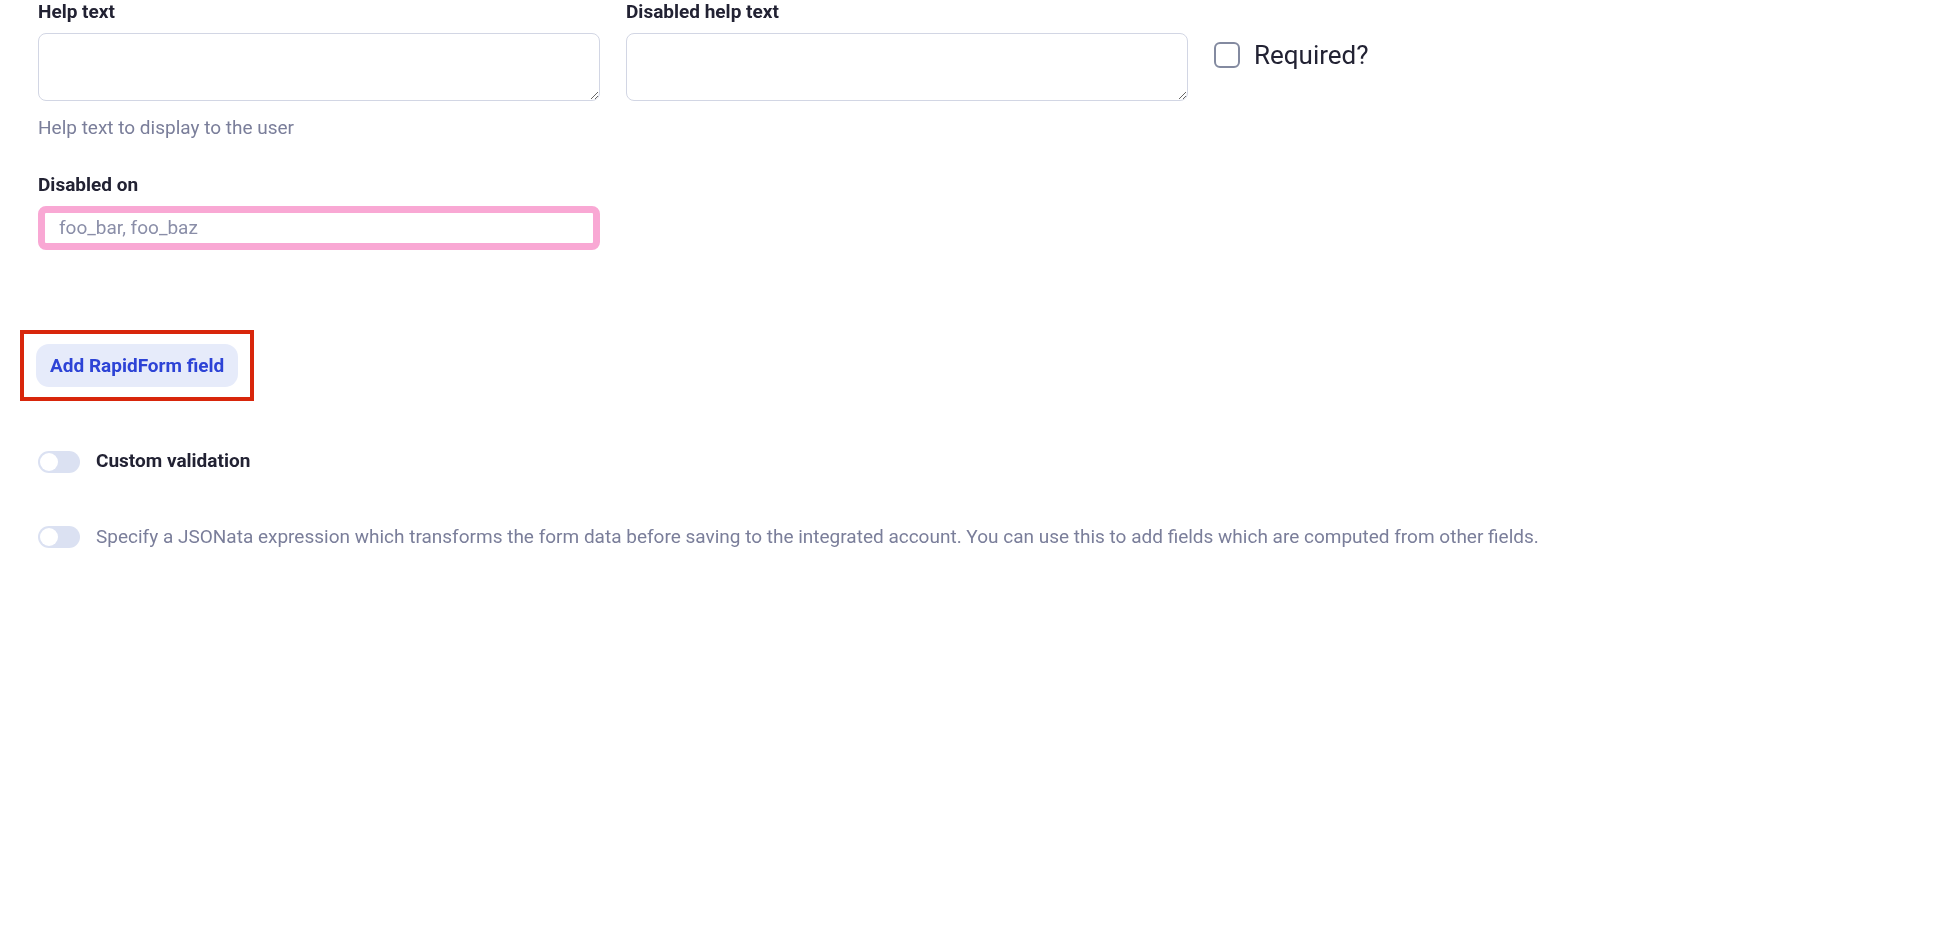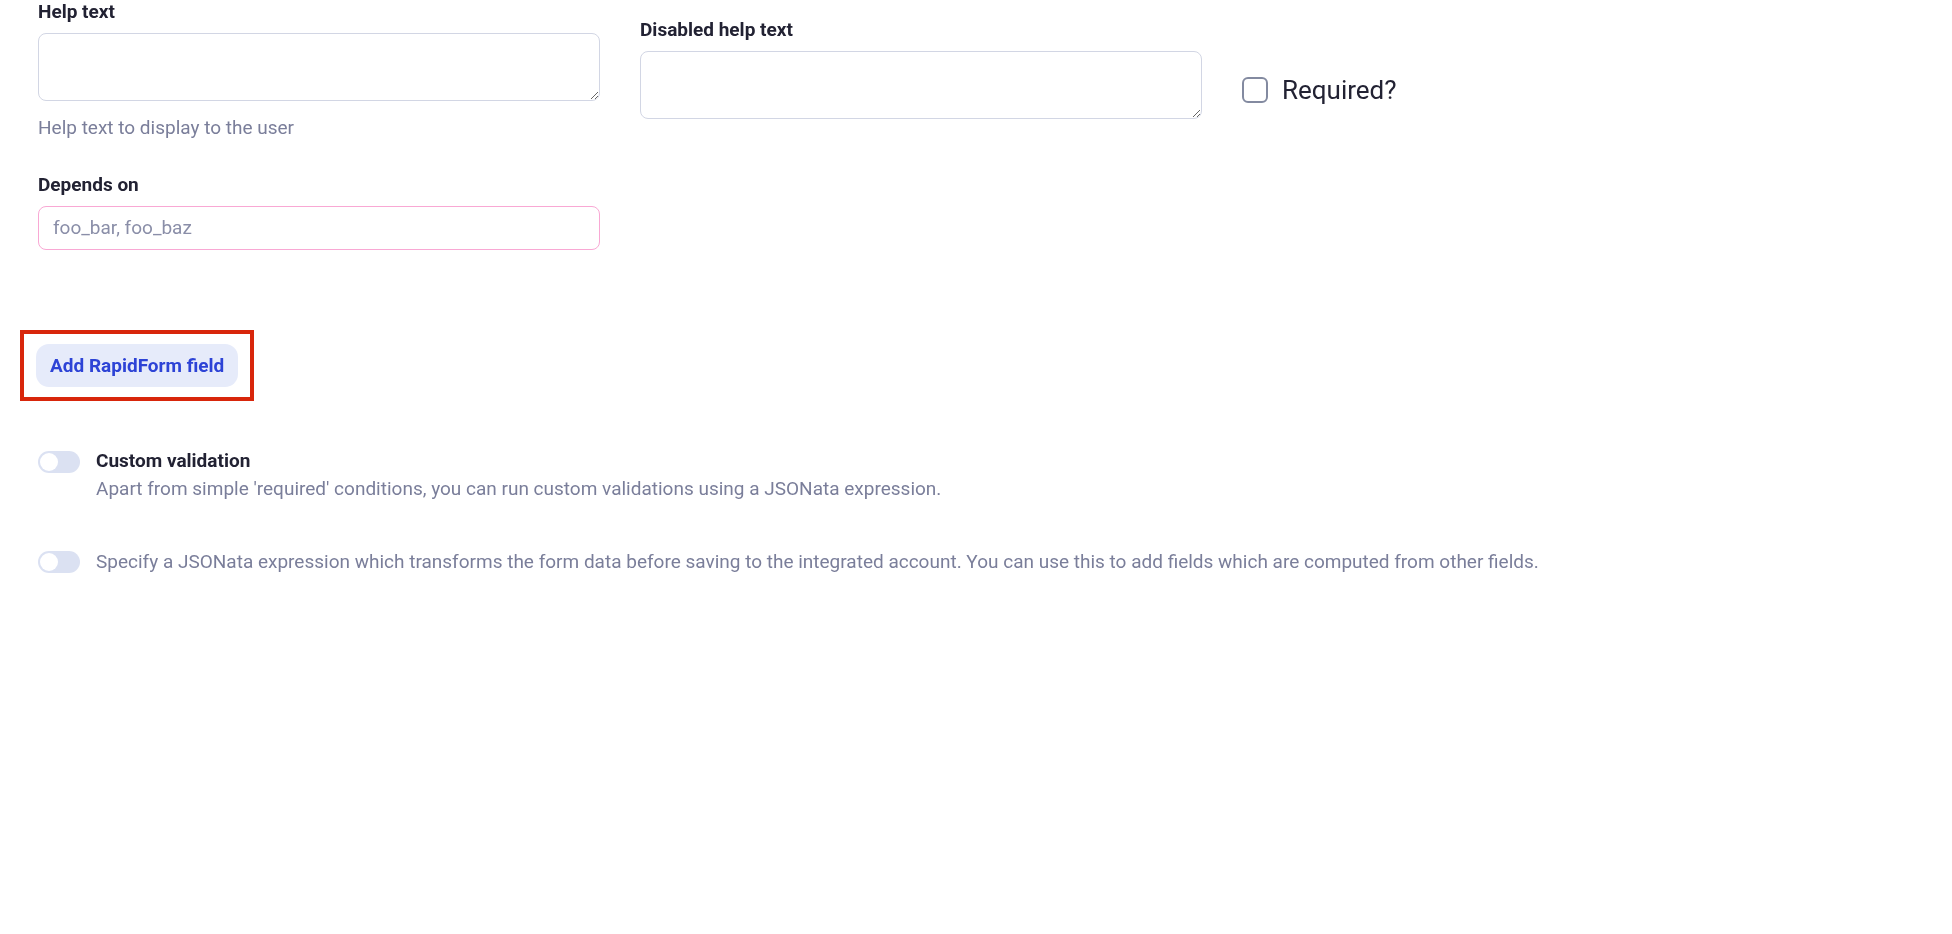--- a/index.html
+++ b/index.html
@@ -5,22 +5,22 @@
 * { box-sizing: border-box; margin: 0; padding: 0; }
 body {
   font-family: -apple-system, BlinkMacSystemFont, "Segoe UI", Roboto, "Helvetica Neue", Arial, sans-serif;
   background: #fff;
   padding: 0 38px;
   width: 1952px;
   color: #1a1a2e;
 }
 .row {
   display: flex;
-  gap: 40px;
-  align-items: center;
+  gap: 26px;
+  align-items: flex-start;
 }
 .field-group {
   width: 562px;
 }
 .field-label {
   font-size: 19px;
   font-weight: 700;
   color: #222233;
   margin-bottom: 10px;
   display: block;
@@ -62,21 +62,21 @@
   flex-shrink: 0;
 }
 .checkbox-label {
   font-size: 26px;
   color: #222233;
   white-space: nowrap;
 }
 .text-input {
   width: 100%;
   height: 44px;
-  border: 1px solid #f9a8d4;
+  border: 7px solid #f9a8d4;
   border-radius: 8px;
   padding: 0 14px;
   font-family: inherit;
   font-size: 19px;
   background: #fff;
   color: #333;
 }
 .text-input::placeholder { color: #8a8ea8; }
 .depends-section { margin-top: 32px; }
 .highlight-box {
@@ -156,35 +156,34 @@
     </div>
   </div>
 
   <div class="checkbox-wrap">
     <div class="checkbox"></div>
     <span class="checkbox-label">Required?</span>
   </div>
 </div>
 
 <div class="field-group depends-section">
-  <label class="field-label">Depends on</label>
+  <label class="field-label">Disabled on</label>
   <input type="text" class="text-input" placeholder="foo_bar, foo_baz" style="">
 </div>
 
 <div class="highlight-box">
   <button class="add-btn">Add RapidForm field</button>
 </div>
 
 <div class="toggle-row">
   <div class="toggle">
     <div class="toggle-knob"></div>
   </div>
   <div class="toggle-content">
     <div class="toggle-title">Custom validation</div>
-    <div class="toggle-desc">Apart from simple 'required' conditions, you can run custom validations using a JSONata expression.</div>
   </div>
 </div>
 
 <div class="toggle-row">
   <div class="toggle">
     <div class="toggle-knob"></div>
   </div>
   <div class="toggle-content">
     <div class="toggle-desc">Specify a JSONata expression which transforms the form data before saving to the integrated account. You can use this to add fields which are computed from other fields.</div>
   </div>

